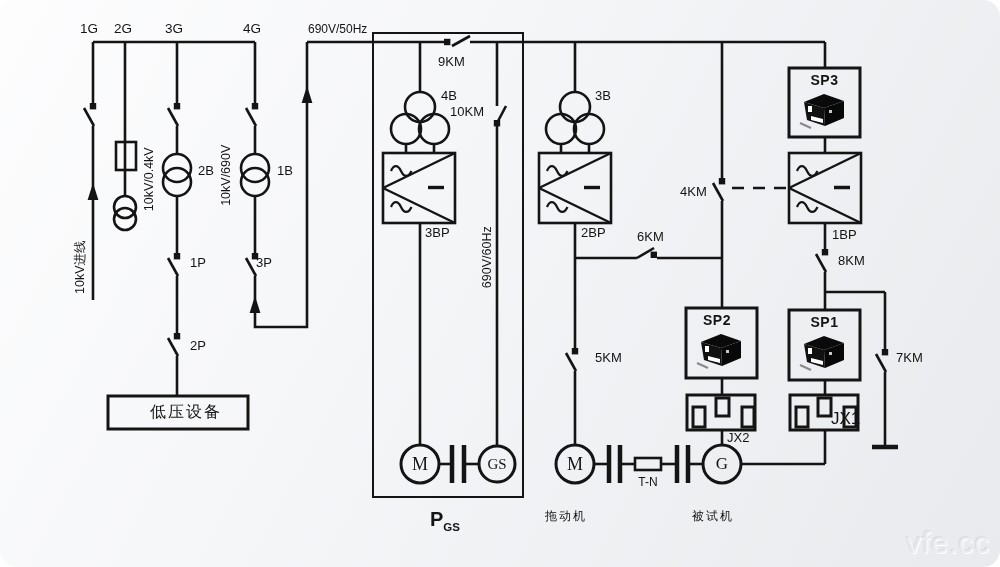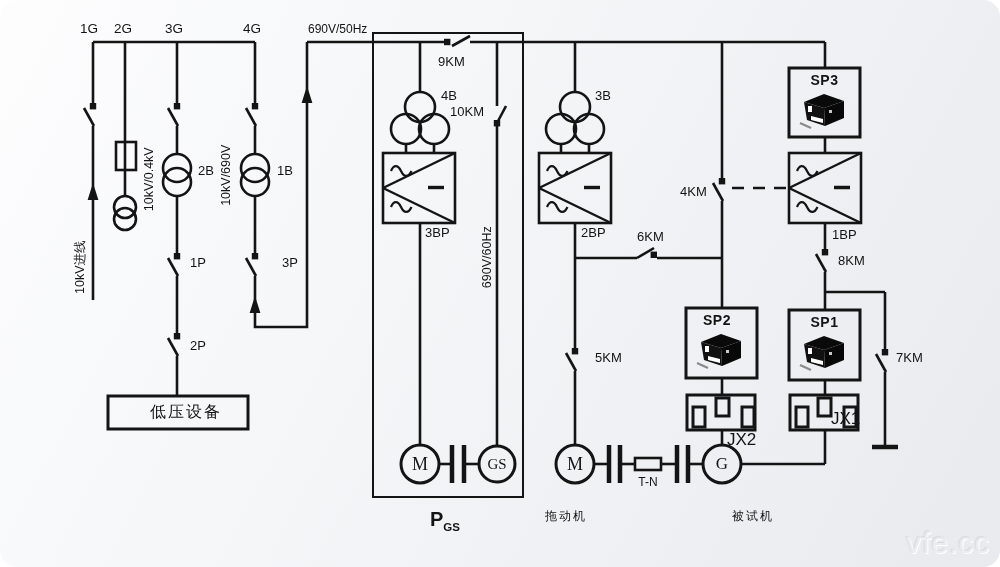--- a/index.html
+++ b/index.html
@@ -270,21 +270,21 @@
 <div class="lbl c" style="left:240px;top:22px;width:24px;font-size:13.5px">4G</div>
 <div class="lbl" style="left:308px;top:23px;font-size:12px">690V/50Hz</div>
 
 <div class="vlabel" style="left:40px;top:261px;width:80px">10kV进线</div>
 <div class="vlabel" style="left:107px;top:173px;width:84px">10kV/0.4kV</div>
 <div class="lbl" style="left:198px;top:164px">2B</div>
 <div class="vlabel" style="left:187px;top:169px;width:78px">10kV/690V</div>
 <div class="lbl" style="left:277px;top:164px">1B</div>
 
 <div class="lbl" style="left:190px;top:256px">1P</div>
-<div class="lbl" style="left:282px;top:256px">3P</div>
+<div class="lbl" style="left:256px;top:256px">3P</div>
 <div class="lbl" style="left:190px;top:339px">2P</div>
 <div class="boxtext" style="left:108px;top:396px;width:156px;height:33px">低压设备</div>
 
 <div class="lbl" style="left:438px;top:55px">9KM</div>
 <div class="lbl" style="left:441px;top:89px">4B</div>
 <div class="lbl" style="left:450px;top:105px">10KM</div>
 <div class="lbl" style="left:425px;top:226px">3BP</div>
 <div class="vlabel" style="left:447px;top:251px;width:80px">690V/60Hz</div>
 
 <div class="lbl" style="left:595px;top:89px">3B</div>
@@ -293,27 +293,27 @@
 <div class="lbl" style="left:595px;top:351px">5KM</div>
 <div class="lbl c" style="left:634px;top:476px;width:28px;font-size:12px">T-N</div>
 
 <div class="lbl" style="left:680px;top:185px">4KM</div>
 <div class="sp-label" style="left:789px;top:72px;width:71px">SP3</div>
 <div class="sp-label" style="left:686px;top:312px;width:62px">SP2</div>
 <div class="sp-label" style="left:789px;top:314px;width:71px">SP1</div>
 <div class="lbl" style="left:832px;top:228px">1BP</div>
 <div class="lbl" style="left:838px;top:254px">8KM</div>
 <div class="lbl" style="left:896px;top:351px">7KM</div>
-<div class="lbl" style="left:727px;top:431px;font-size:17px">JX2</div>
+<div class="lbl" style="left:727px;top:431px;font-size:13px">JX2</div>
 <div class="lbl" style="left:831px;top:410px;font-size:17px">JX1</div>
 
 <div class="circle-letter" style="left:401px;top:445px;width:38px;height:38px">M</div>
 <div class="circle-letter" style="left:479px;top:446px;width:36px;height:36px;font-size:15px">GS</div>
 <div class="circle-letter" style="left:556px;top:445px;width:38px;height:38px">M</div>
 <div class="circle-letter" style="left:703px;top:445px;width:38px;height:38px;font-size:17px">G</div>
 
 <div class="pgs" style="left:430px;top:508px"><span>P</span><sub>GS</sub></div>
 <div class="caption" style="left:545px;top:508px">拖动机</div>
-<div class="caption" style="left:732px;top:508px">被试机</div>
+<div class="caption" style="left:692px;top:508px">被试机</div>
 
 <div class="watermark" style="left:906px;top:526px">vfe.cc</div>
 
 </div>
 
 </body></html>

